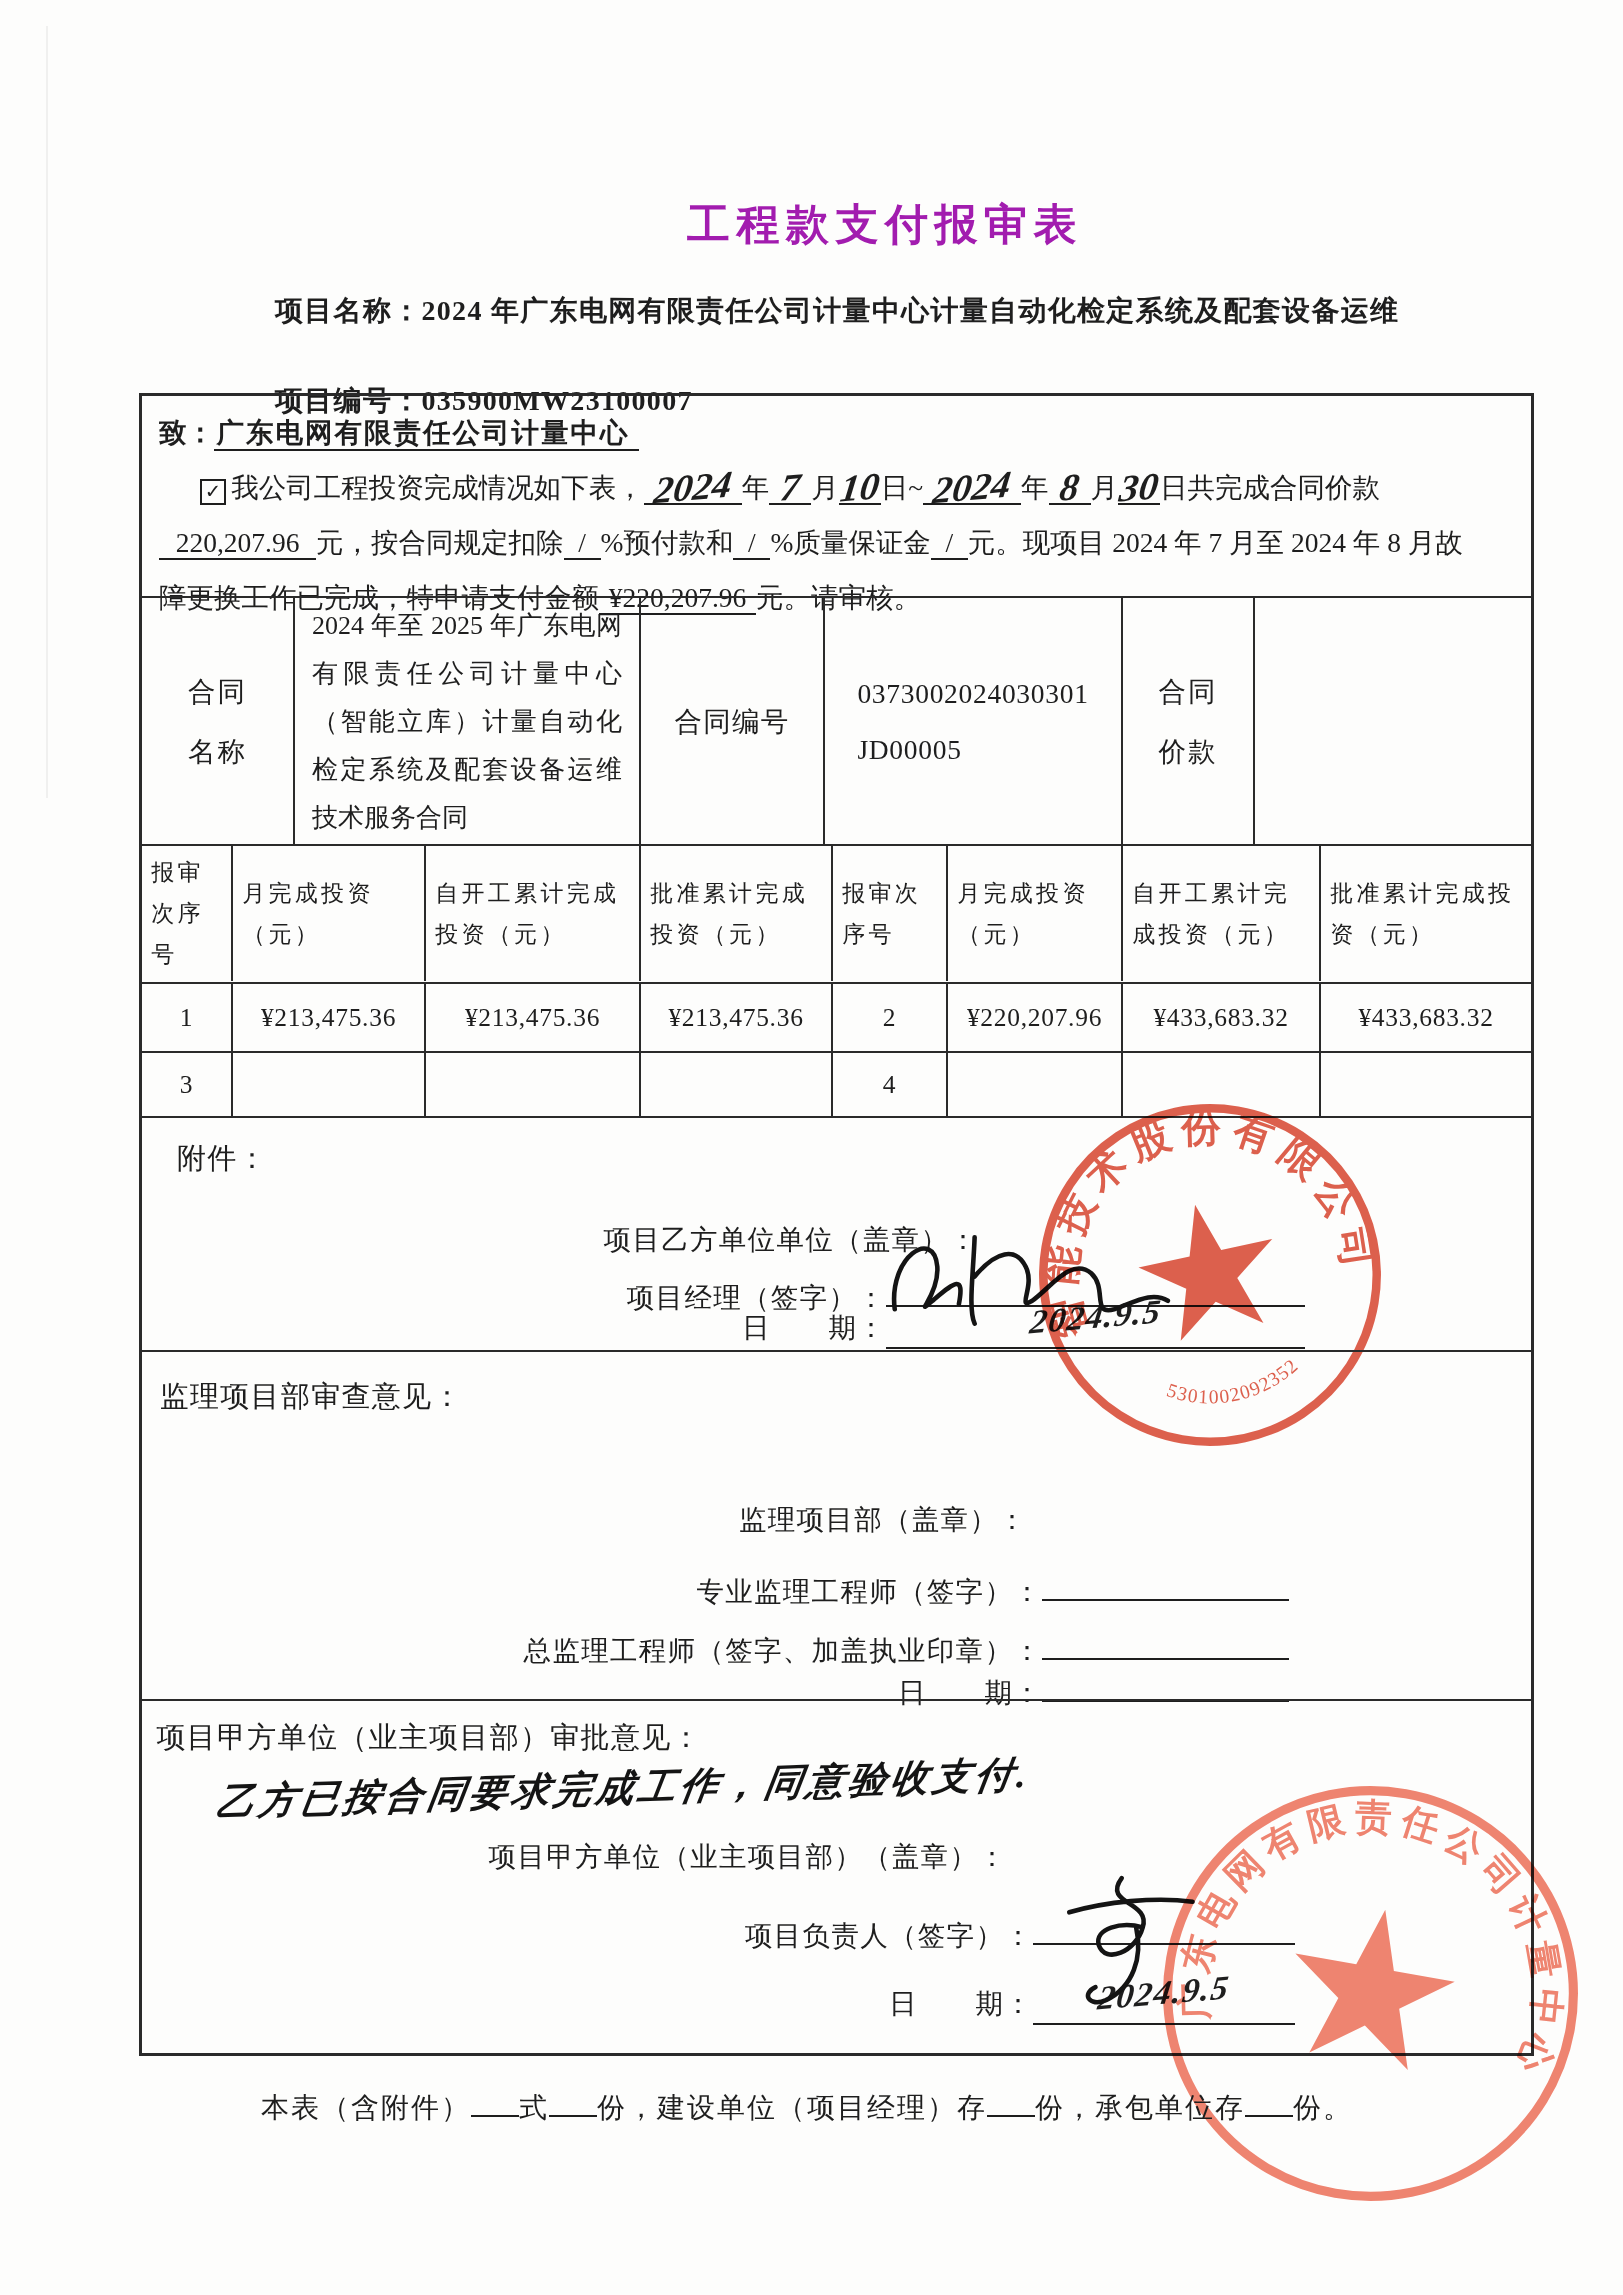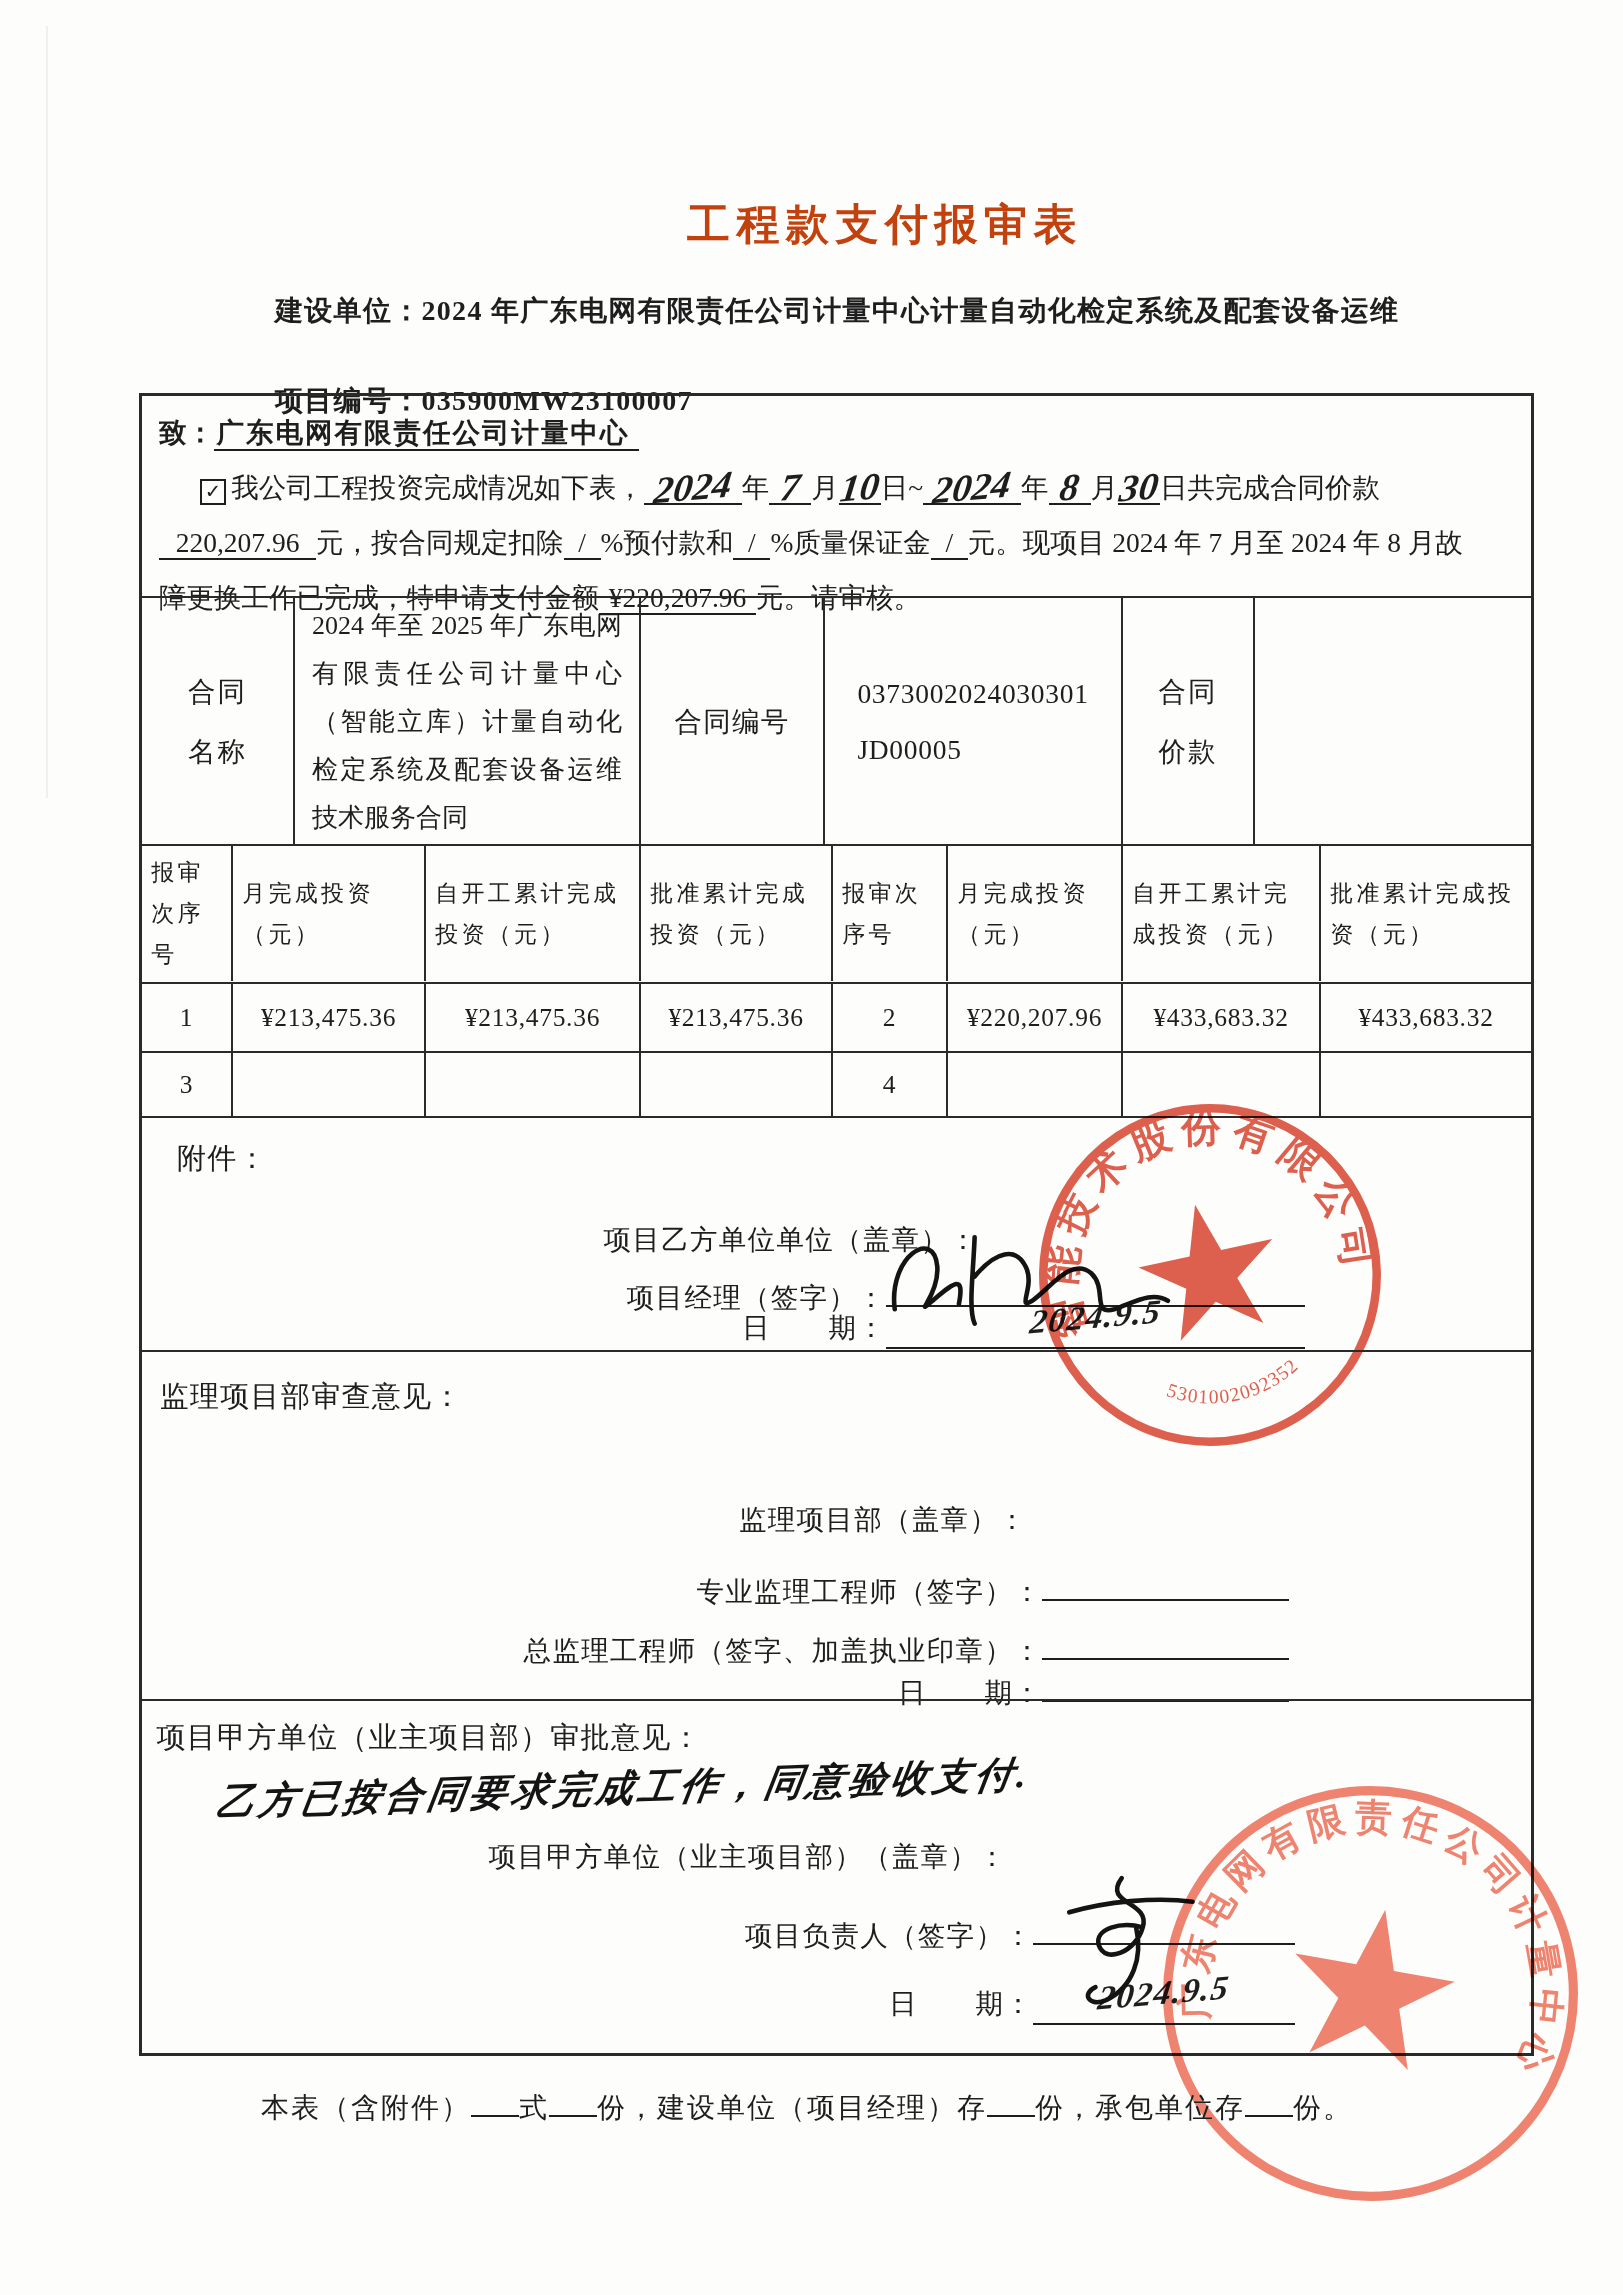--- a/index.html
+++ b/index.html
@@ -9,21 +9,21 @@
     margin:0 auto;
     background:#fdfdfc;
     font-family:"Liberation Serif","DejaVu Serif",serif;
     color:#1e1e1e;
     overflow:hidden;
   }
   .scan-line{position:absolute;left:46px;top:26px;width:2px;height:772px;background:rgba(0,0,0,.05);}
   
   .doc-title{
     position:absolute;top:196px;left:687px;
-    font-size:43px;font-weight:bold;letter-spacing:6.5px;color:#c2410c;
+    font-size:43px;font-weight:bold;letter-spacing:6.5px;color:#a21caf;
   }
   .meta-line{position:absolute;left:275px;font-size:28px;font-weight:bold;letter-spacing:1.3px;white-space:nowrap;}
   .meta-name{top:292px;}
   .meta-code{top:346px;margin-top:36px;}
   
   .form{
     position:absolute;left:139px;top:393px;width:1389px;height:1657px;
     border:3.3px solid #2a2a2a;box-sizing:content-box;overflow:visible;
   }
   .sec{position:absolute;left:0;width:100%;box-sizing:border-box;}
@@ -85,21 +85,21 @@
   .footer-line .ul{width:48px;}
 </style>
 </head>
 <body>
 
 <div class="page">
   <div class="scan-line"></div>
 
   <div class="doc-title">工程款支付报审表</div>
   <div class="meta-line meta-name">
-    <span>建设单位：</span><span>2024 年广东电网有限责任公司计量中心计量自动化检定系统及配套设备运维</span>
+    <span>项目名称：</span><span>2024 年广东电网有限责任公司计量中心计量自动化检定系统及配套设备运维</span>
   </div>
   <div class="meta-line meta-code">
     <span>项目编号：</span><span>035900MW23100007</span>
   </div>
 
   <div class="form">
 
     <div class="sec sec-intro">
       <div class="intro-line to-line">
         <span>致：</span><span class="to-value">广东电网有限责任公司计量中心</span>

